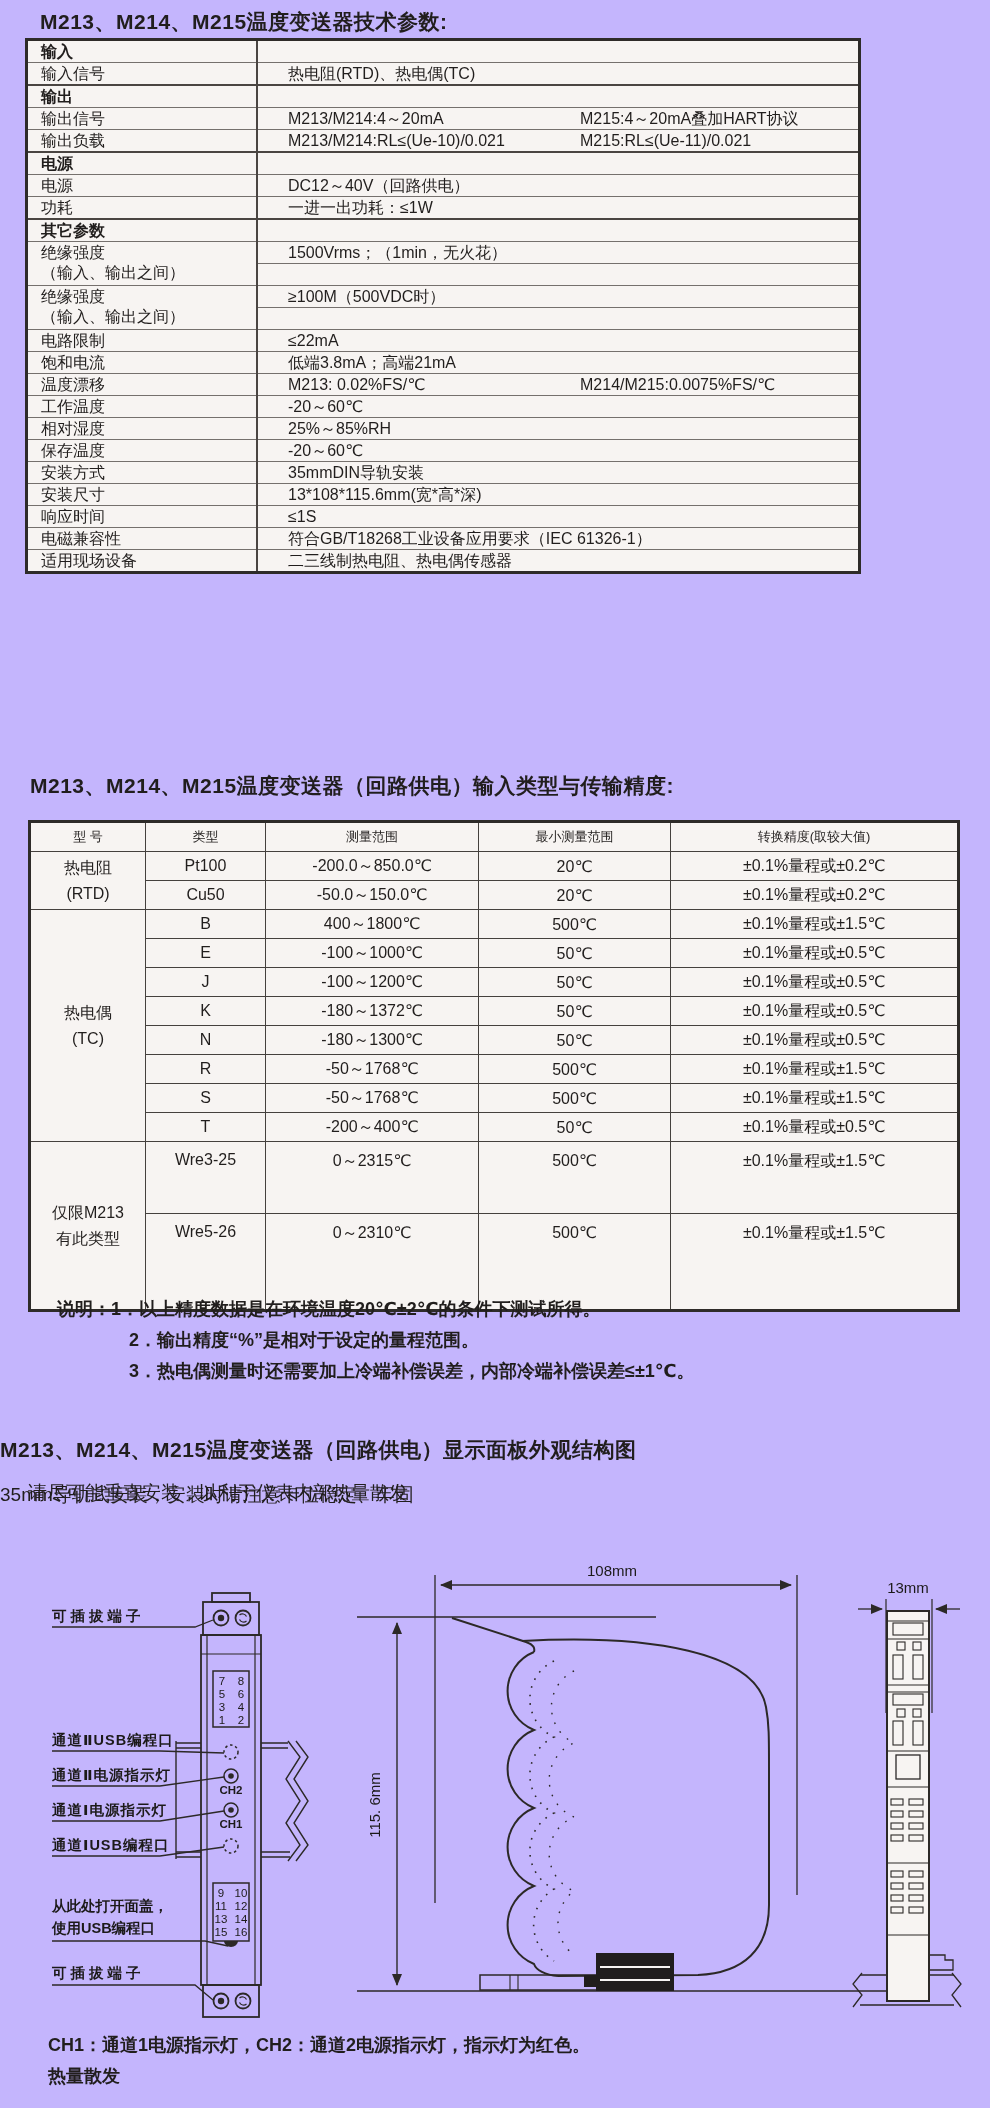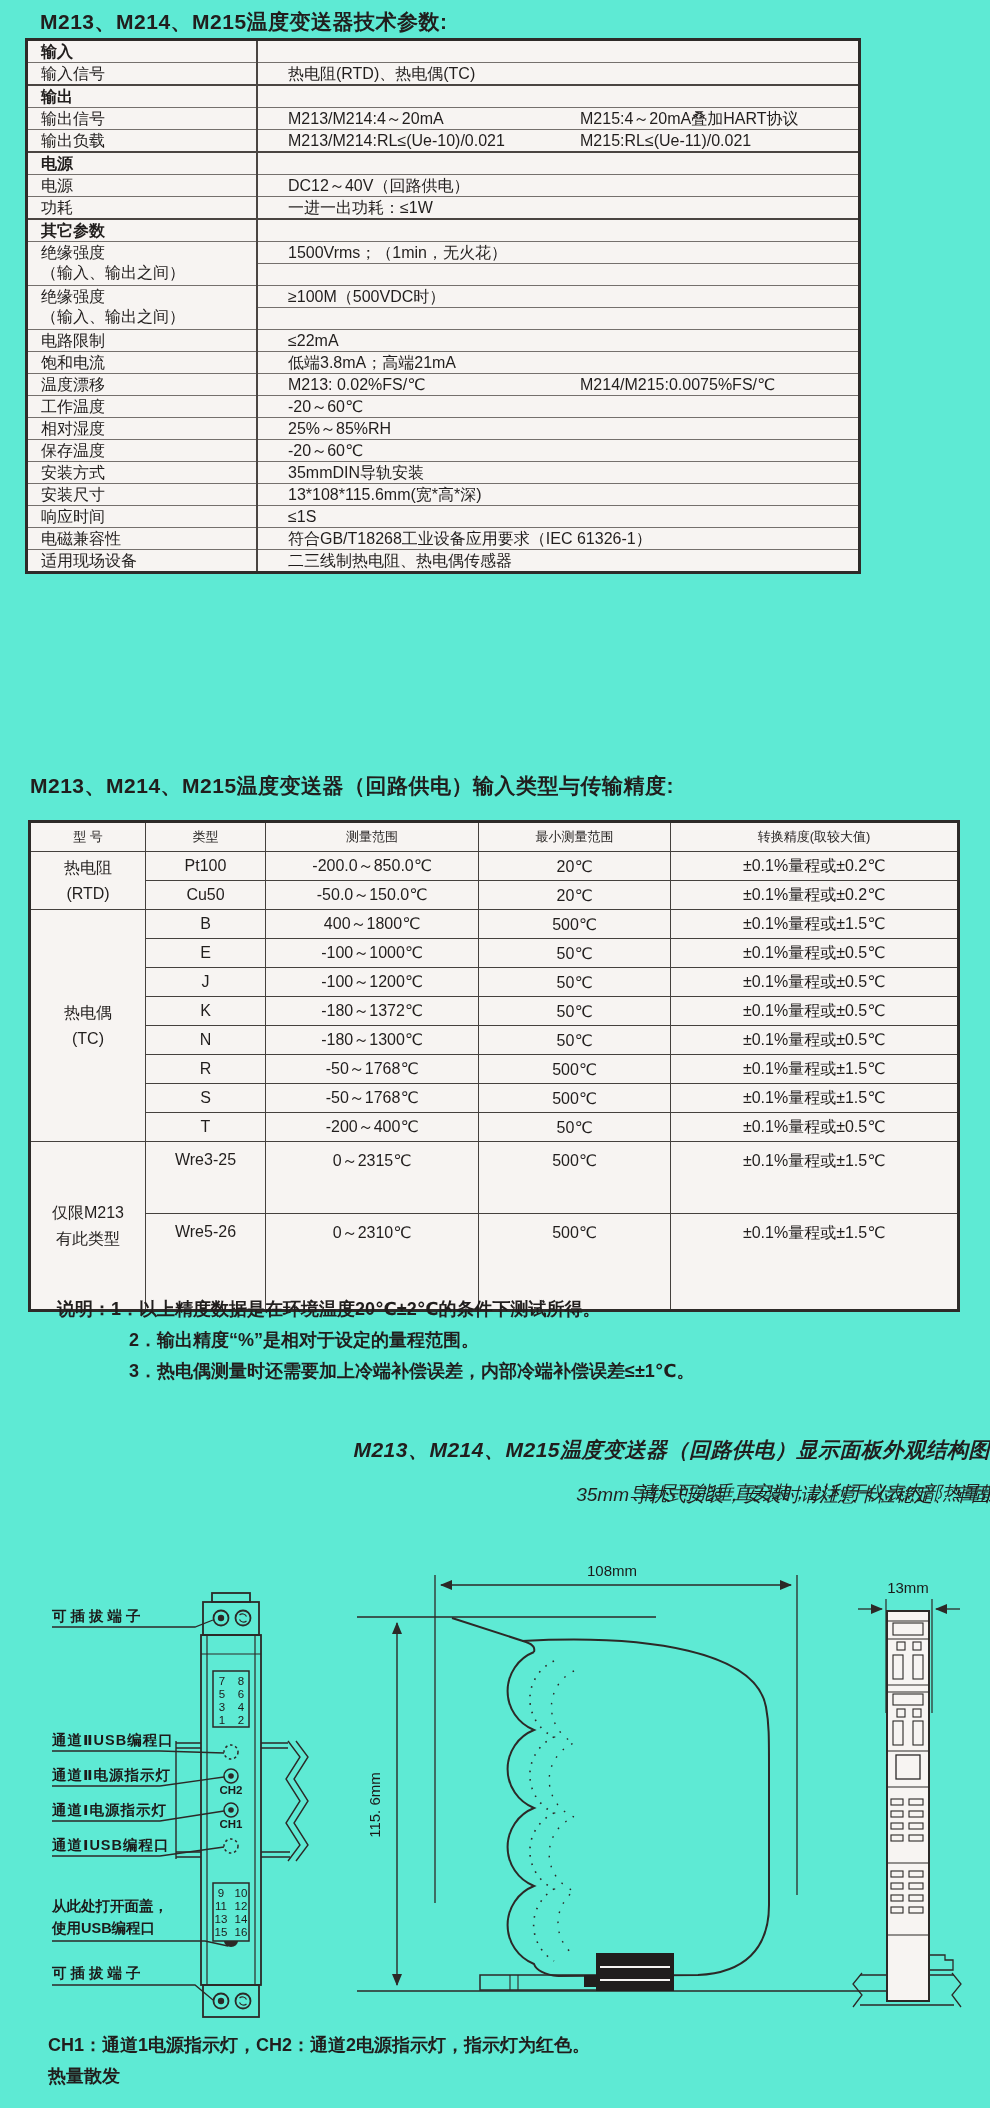--- a/index.html
+++ b/index.html
@@ -1,16 +1,16 @@
 <!DOCTYPE html>
 <html><head>
 <meta charset="utf-8">
 <style>
   html,body{margin:0;padding:0;background:#e9e5e2;}
-  .page{position:relative;width:990px;height:2108px;background:#5eead4;overflow:hidden;
+  .page{position:relative;width:990px;height:2108px;background:#c4b5fd;overflow:hidden;
         font-family:"Liberation Sans","DejaVu Sans",sans-serif;color:#211e1d;}
   h1,h2,p{margin:0;}
   .abs{position:absolute;}
   .ttl{font-size:21px;font-weight:bold;letter-spacing:0.5px;}
   table{border-collapse:collapse;table-layout:fixed;}
   
   #t1{position:absolute;left:25px;top:38px;width:836px;border:3px solid #2e2b29;background:#f7f4f2;}
   #t1 td{border-top:1px solid #75706d;font-size:16px;line-height:20px;height:21px;padding:0;}
   #t1 tr.sec td{border-top:2px solid #4a4542;}
   #t1 tr.sec .c1 span{font-weight:bold;}
@@ -25,21 +25,21 @@
   #t2 tr{height:29px;}
   #t2 tr.hd{height:30px;}
   #t2 th{font-size:13px;}
   #t2 td.grp div{line-height:26px;}
   #t2 td.tall1{height:62px;vertical-align:top;padding-top:9px;}
   #t2 td.tall2{height:86px;vertical-align:top;padding-top:9px;}
   
   .notes{left:57px;top:1294px;width:900px;font-size:18px;font-weight:bold;line-height:31px;}
   .notes .n2{padding-left:72px;}
   
-  .center{left:0;width:990px;text-align:right;font-style:italic;}
+  .center{left:0;width:990px;text-align:left;}
   .sub{font-size:19px;}
   .footer{left:48px;top:2030px;width:930px;font-size:18px;font-weight:bold;line-height:31px;}
   svg text{font-family:"Liberation Sans","DejaVu Sans",sans-serif;}
 </style>
 </head>
 <body>
 
 <div class="page">
 
   <h1 class="abs ttl" style="left:40px;top:8px;">M213、M214、M215温度变送器技术参数:</h1>

